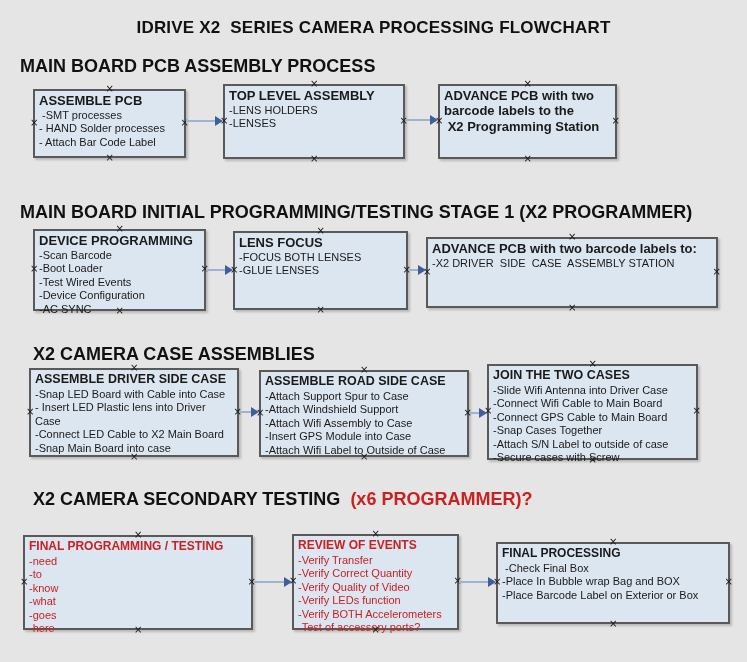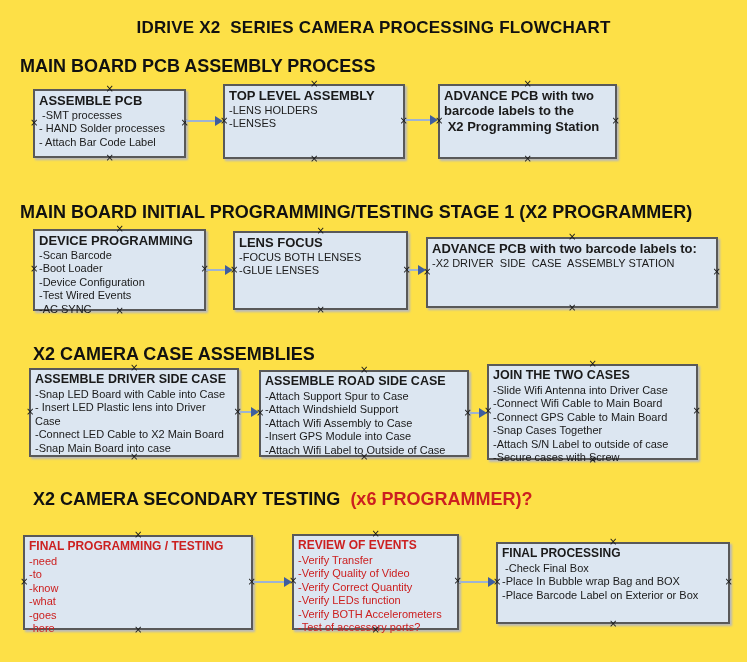--- a/index.html
+++ b/index.html
@@ -1,17 +1,17 @@
 <!DOCTYPE html>
 <html><head>
 <meta charset="utf-8">
 <style>
   html,body{margin:0;padding:0;background:#fff;}
   #canvas{
-    position:relative;width:747px;height:662px;background:#fde047;
+    position:relative;width:747px;height:662px;background:#e5e5e5;
     font-family:"Liberation Sans",sans-serif;overflow:hidden;
   }
   .page-title{
     position:absolute;top:18px;left:0;width:747px;text-align:center;
     font-size:17px;font-weight:bold;color:#111;white-space:pre-wrap;letter-spacing:.2px;
   }
   .sec-header{
     position:absolute;font-size:18px;font-weight:bold;color:#111;white-space:pre-wrap;
   }
   .sec-header .red{color:#cc2020;}
@@ -88,22 +88,22 @@
       <span class="line"></span>
       <span class="head"></span>
     </div>
 
   <div class="sec-header" style="left:20px;top:202px;"><span>MAIN BOARD INITIAL PROGRAMMING/TESTING STAGE 1 (X2 PROGRAMMER)</span></div>
 
   <div class="node sec2" style="left:33px;top:229px;width:173px;height:82px;">
     <div class="node-title">DEVICE PROGRAMMING</div>
     <div class="node-line">-Scan Barcode</div>
     <div class="node-line">-Boot Loader</div>
+    <div class="node-line">-Test Wired Events</div>
     <div class="node-line">-Device Configuration</div>
-    <div class="node-line">-Test Wired Events</div>
     <div class="node-line">-AC SYNC</div>
   <i class="hx t">×</i>
       <i class="hx b">×</i>
       <i class="hx l">×</i>
       <i class="hx r">×</i>
     </div>
 
   <div class="node sec2" style="left:233px;top:231px;width:175px;height:79px;">
     <div class="node-title">LENS FOCUS</div>
     <div class="node-line">-FOCUS BOTH LENSES</div>
@@ -194,22 +194,22 @@
     <div class="node-line">-here</div>
   <i class="hx t">×</i>
       <i class="hx b">×</i>
       <i class="hx l">×</i>
       <i class="hx r">×</i>
     </div>
 
   <div class="node sec4 red-box" style="left:292px;top:534px;width:167px;height:96px;">
     <div class="node-title">REVIEW OF EVENTS</div>
     <div class="node-line">-Verify Transfer</div>
+    <div class="node-line">-Verify Correct Quantity</div>
     <div class="node-line">-Verify Quality of Video</div>
-    <div class="node-line">-Verify Correct Quantity</div>
     <div class="node-line">-Verify LEDs function</div>
     <div class="node-line">-Verify BOTH Accelerometers</div>
     <div class="node-line">-Test of accessory ports?</div>
   <i class="hx t">×</i>
       <i class="hx b">×</i>
       <i class="hx l">×</i>
       <i class="hx r">×</i>
     </div>
 
   <div class="node sec4" style="left:496px;top:542px;width:234px;height:82px;">

